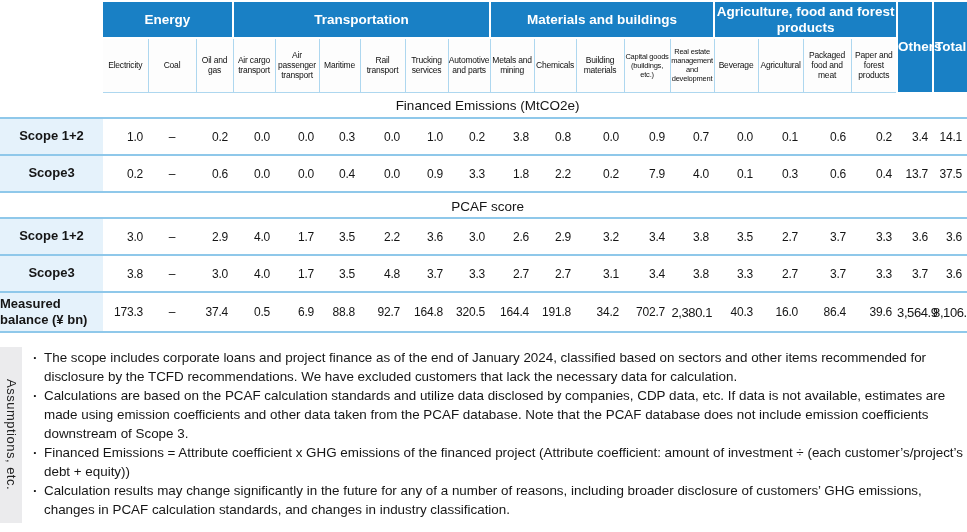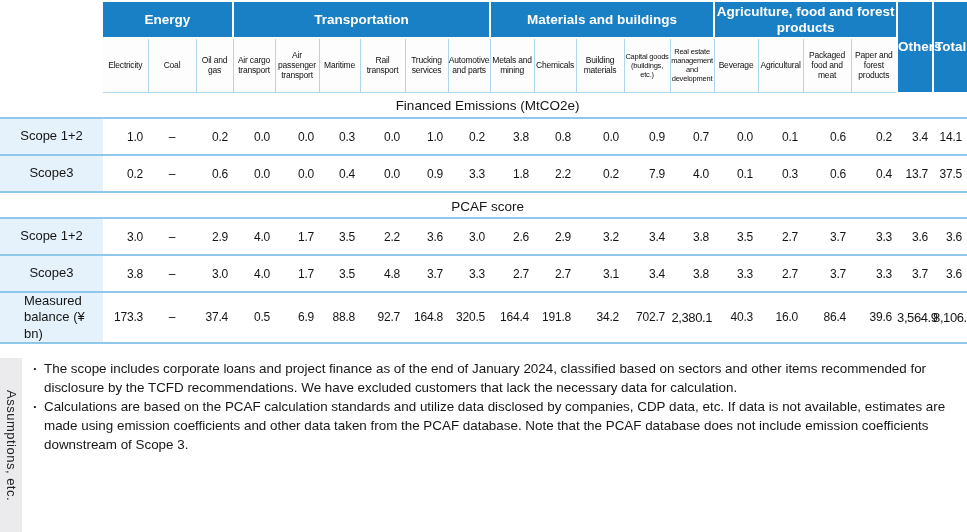--- a/index.html
+++ b/index.html
@@ -50,23 +50,23 @@
     font-size:13.5px;color:#151515;text-align:center;padding:4px 0 2px 8px;
     vertical-align:middle;background:#fff;
   }
 
   
   .em-table tr.data-row{height:37px;}
   .em-table tr.data-row.tall{height:40px;}
   .em-table tr.data-row{border-top:2px solid var(--row-border);border-bottom:2px solid var(--row-border);}
   .em-table th.rowlabel{
     background:var(--row-label-bg);font-size:13px;color:#151515;
-    text-align:center;vertical-align:middle;line-height:1.25;
-  }
-  .em-table th.rowlabel.left{text-align:left;padding-left:24px;margin-top:8px;}
+    text-align:center;vertical-align:middle;line-height:1.25;font-weight:bold;
+  }
+  .em-table th.rowlabel.left{text-align:left;padding-left:0;margin-top:8px;}
   .em-table td.num{
     font-size:12px;letter-spacing:-0.2px;text-align:right;padding-right:5px;
     vertical-align:middle;white-space:nowrap;color:#151515;
   }
   .em-table td.num.dash{text-align:center;padding-right:0;}
   .em-table td.num.num-long{font-size:13px;letter-spacing:-0.4px;padding-right:2px;}
 
   
   .notes{
     display:flex;align-items:stretch;margin-top:14px;height:176px;
@@ -269,16 +269,18 @@
           <td class="num num-long">8,106.1</td>
         </tr>
       </tbody>
   </table>
 
   <div class="notes">
     <div class="notes-label">Assumptions, etc.</div>
     <ul class="notes-list">
         <li>The scope includes corporate loans and project finance as of the end of January 2024, classified based on sectors and other items recommended for disclosure by the TCFD recommendations. We have excluded customers that lack the necessary data for calculation.</li>
         <li>Calculations are based on the PCAF calculation standards and utilize data disclosed by companies, CDP data, etc. If data is not available, estimates are made using emission coefficients and other data taken from the PCAF database. Note that the PCAF database does not include emission coefficients downstream of Scope 3.</li>
+        <li>Financed Emissions = Attribute coefficient x GHG emissions of the financed project (Attribute coefficient: amount of investment ÷ (each customer’s/project’s debt + equity))</li>
+        <li>Calculation results may change significantly in the future for any of a number of reasons, including broader disclosure of customers’ GHG emissions, changes in PCAF calculation standards, and changes in industry classification.</li>
       </ul>
   </div>
 
 </div>
 
 </body></html>

